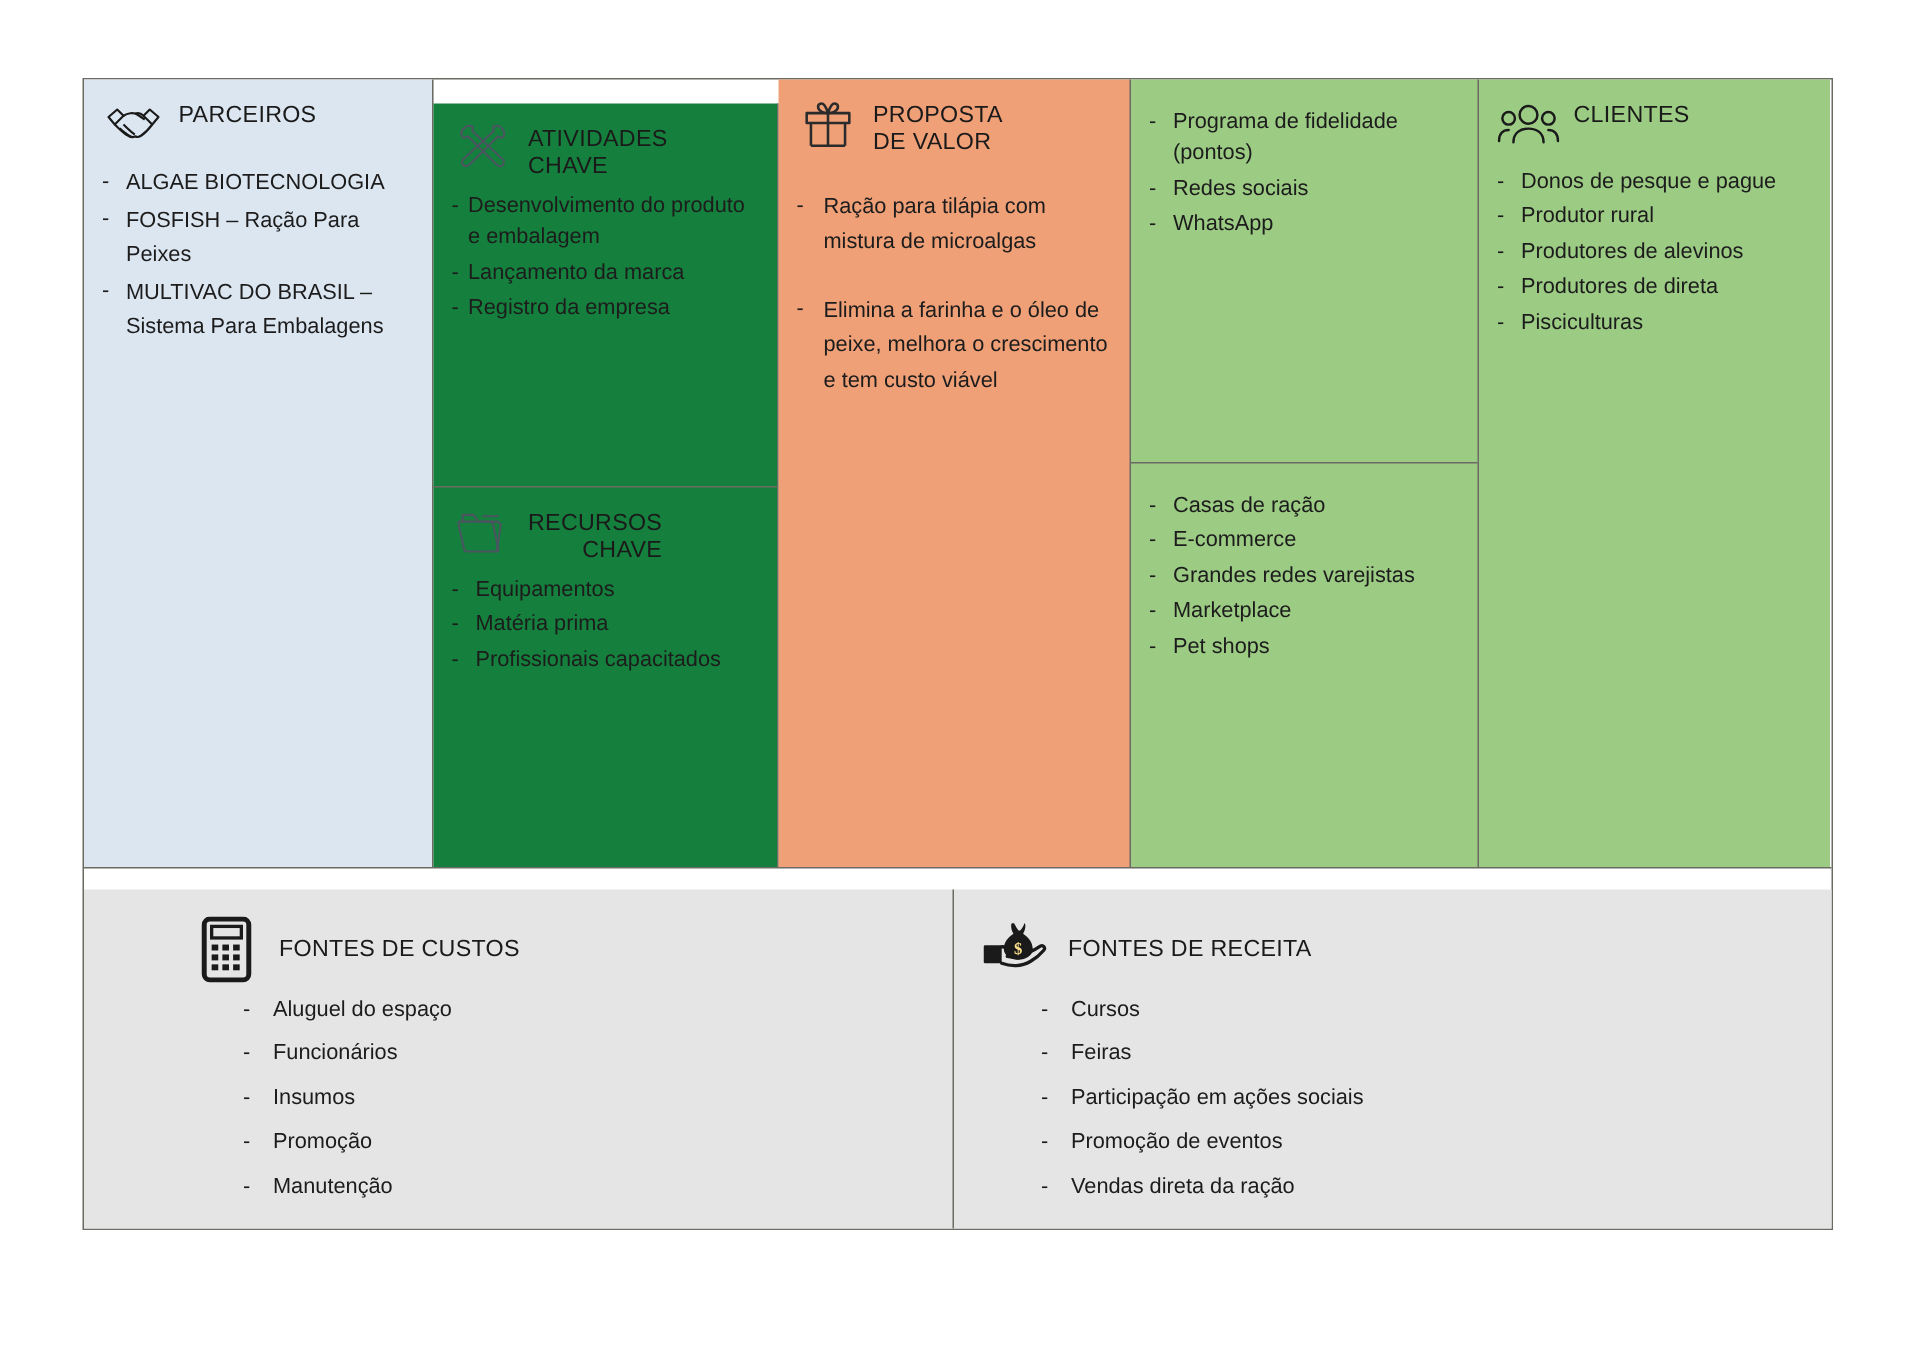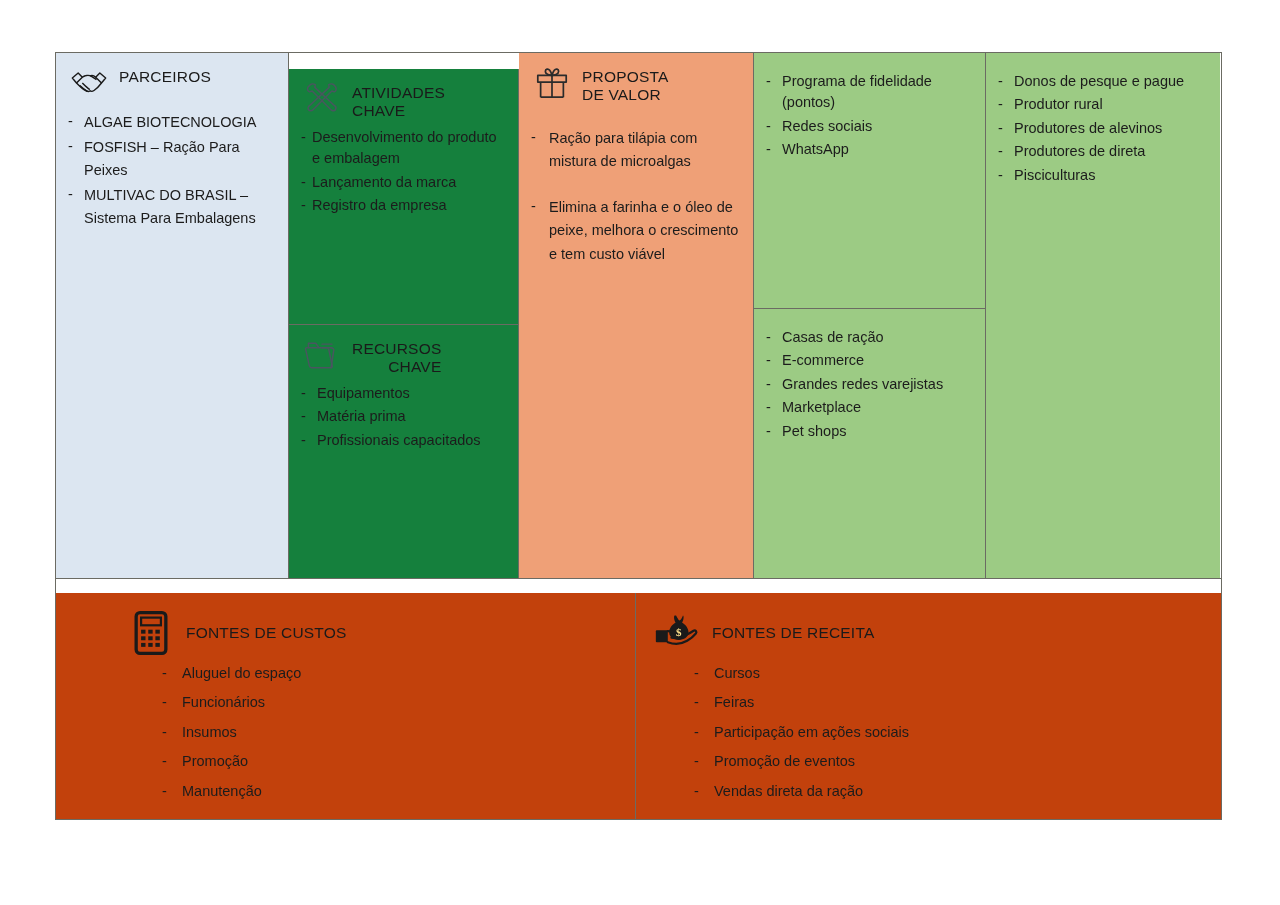--- a/index.html
+++ b/index.html
@@ -118,21 +118,21 @@
   .col.c3 ul.items { margin-top: 22px; }
   .col.c3 ul.items li { margin-bottom: 22px; line-height: 1.62; }
   .col.c3 ul.items li .dash { width: 18px; }
 
   .col.c1 ul.items li { line-height: 1.58; }
   .col.c2 .split-top ul.items li .dash { width: 11px; }
 
   
   .bpanel {
     box-sizing: border-box;
-    background: #c2410c;
+    background: #e5e5e5;
     position: relative;
     padding: 18px 10px 10px 10px;
     margin-top: 14px;
   }
   .bpanel.left { width: 580px; border-right: 1.5px solid #6b6b63; }
   .bpanel.right { width: 585px; }
   .bhead {
     display: flex;
     align-items: center;
     gap: 12px;
@@ -323,20 +323,35 @@
           <li>
               <span class="dash">-</span>
               <span class="txt">Pet shops</span>
             </li>
         </ul>
       </div>
     </div>
 
     <div class="col c5">
       <div class="cell">
+        <div class="cell-head">
+          <span class="icon">
+            <svg width="42" height="32" viewBox="0 0 46 34">
+              <g fill="none" stroke="#1a1a1a" stroke-width="1.8" stroke-linejoin="round" stroke-linecap="round">
+                <circle cx="23" cy="10" r="6.5"></circle>
+                <path d="M12 30 C12 23, 17 20, 23 20 C29 20, 34 23, 34 30"></path>
+                <circle cx="8.5" cy="12.5" r="4.6"></circle>
+                <path d="M1.5 29 C1.5 23.5, 4.5 21, 8.5 21"></path>
+                <circle cx="37.5" cy="12.5" r="4.6"></circle>
+                <path d="M44.5 29 C44.5 23.5, 41.5 21, 37.5 21"></path>
+              </g>
+            </svg>
+          </span>
+          <span class="cell-title">CLIENTES</span>
+        </div>
         <ul class="items">
           <li>
               <span class="dash">-</span>
               <span class="txt">Donos de pesque e pague</span>
             </li>
           <li>
               <span class="dash">-</span>
               <span class="txt">Produtor rural</span>
             </li>
           <li>

